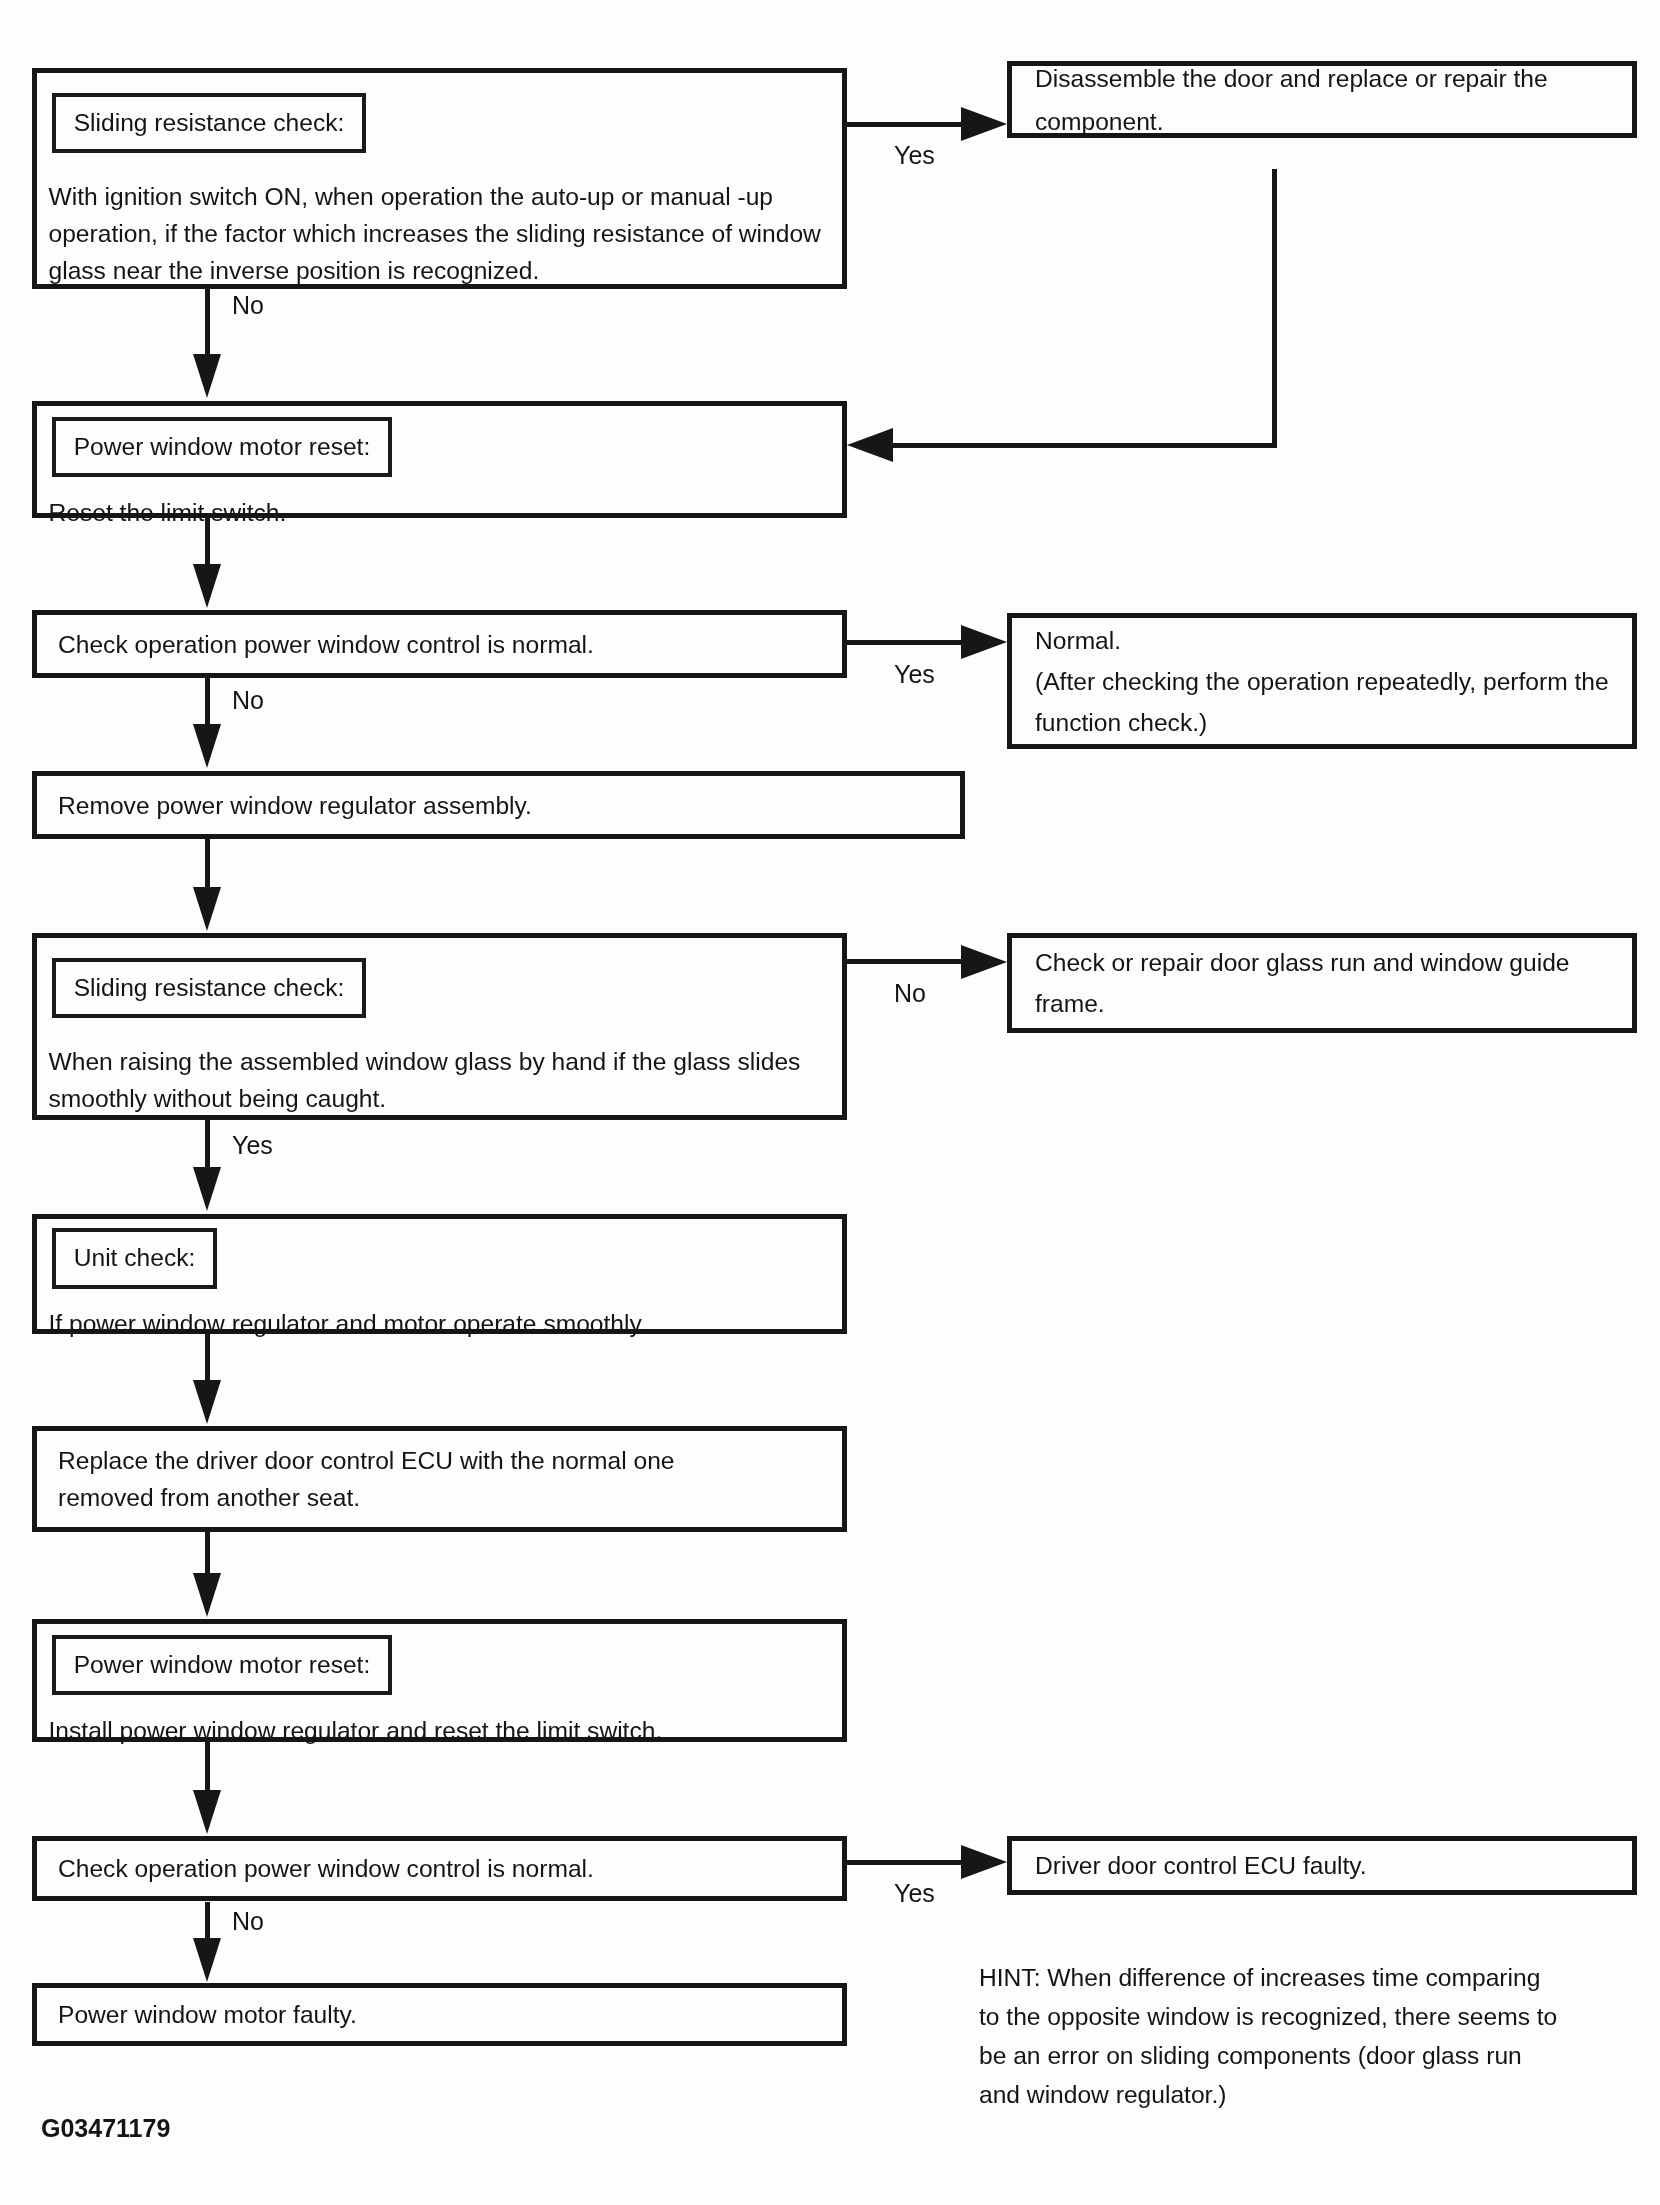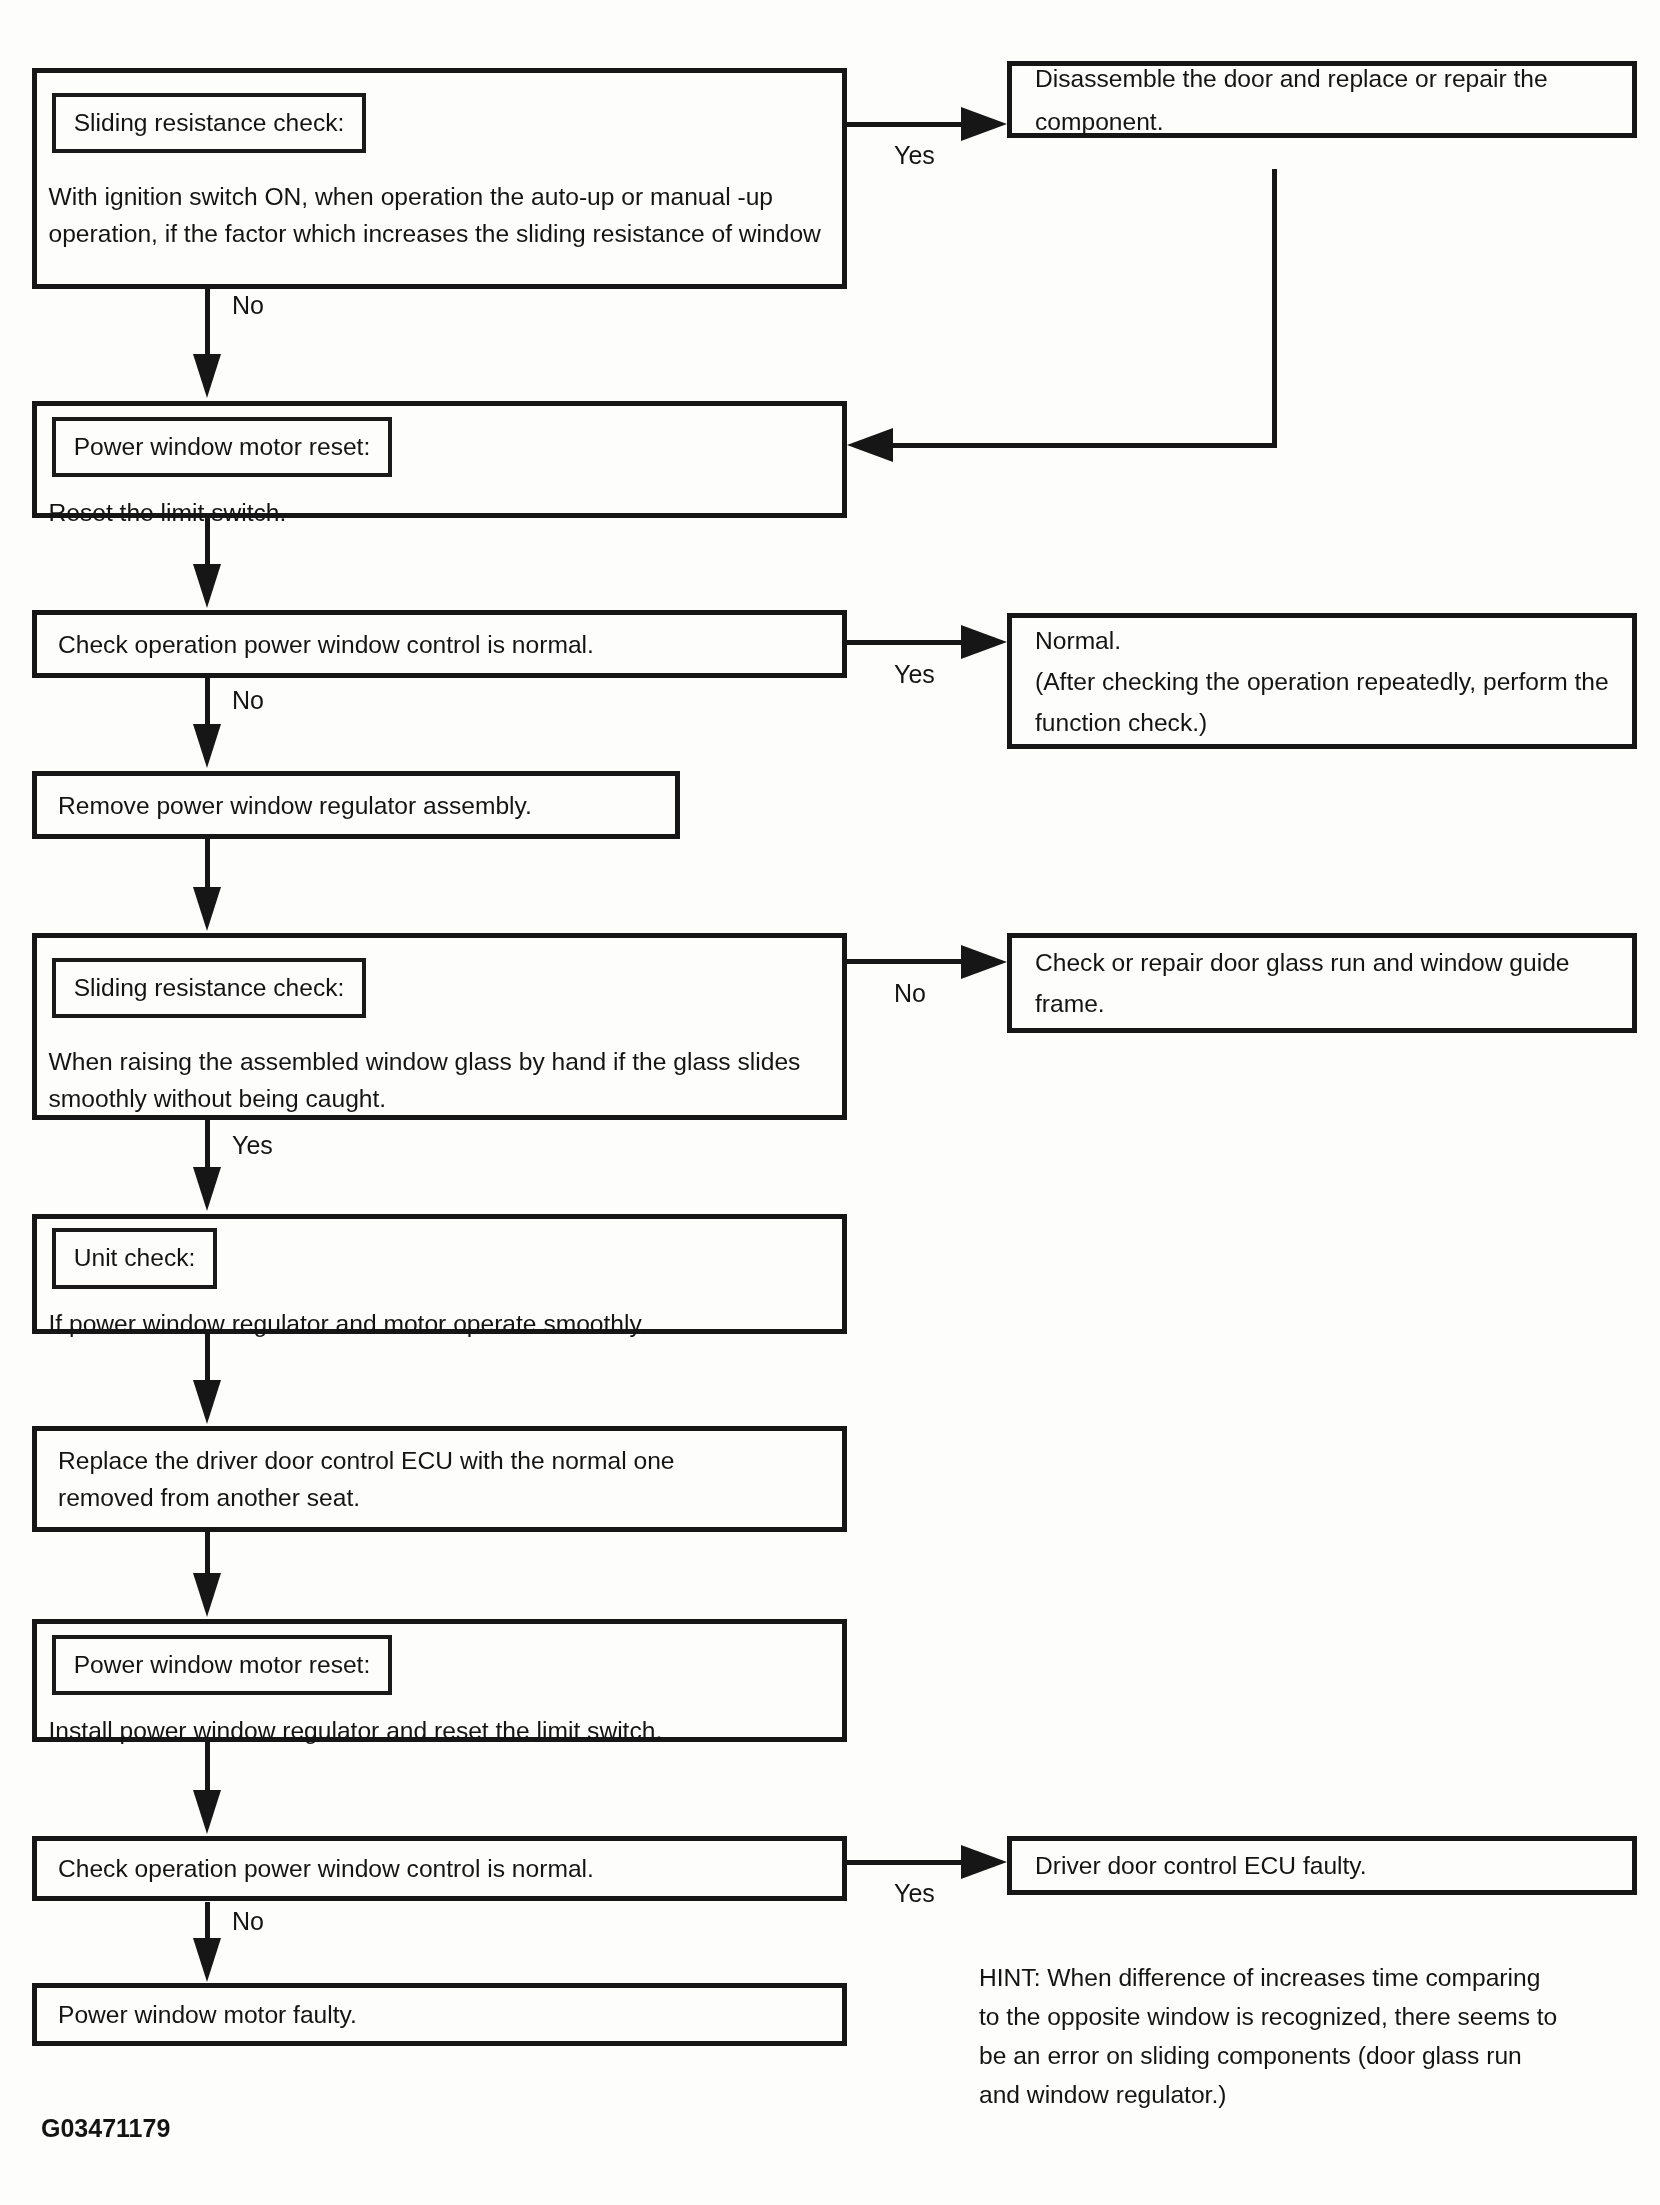--- a/index.html
+++ b/index.html
@@ -49,37 +49,38 @@
 </head>
 <body>
 
 <div class="page">
 
   <div class="box" style="left:32px;top:68px;width:815px;height:221px;">
     <div class="hdrwrap"><span class="hdr">Sliding  resistance check:</span></div>
     <div class="body" style="margin:24.6px 8.2px 0 11.5px;">
       <div class="tline">With ignition switch ON, when operation the auto-up or manual -up</div>
       <div class="tline">operation, if the factor which increases the sliding resistance of window</div>
+      <div class="tline">glass near the inverse position is recognized.</div>
     </div>
   </div>
 
   <div class="box" style="left:32px;top:401px;width:815px;height:117px;">
     <div class="hdrwrap" style="margin-top:10.6px;"><span class="hdr">Power window motor reset:</span></div>
     <div class="body" style="margin:16.4px 0 0 11.5px;">
       <div class="tline">Reset the limit switch.</div>
     </div>
   </div>
 
   <div class="box vcenter" style="left:32px;top:610px;width:815px;height:68px;">
     <div class="body" style="margin-left:21px;">
       <div class="tline">Check operation power window control is normal.</div>
     </div>
   </div>
 
-  <div class="box vcenter" style="left:32px;top:771px;width:648px;height:68px;">
+  <div class="box vcenter" style="left:32px;top:771px;width:933px;height:68px;">
     <div class="body" style="margin-left:21px;">
       <div class="tline">Remove power window regulator assembly.</div>
     </div>
   </div>
 
   <div class="box" style="left:32px;top:933px;width:815px;height:187px;">
     <div class="hdrwrap"><span class="hdr">Sliding  resistance check:</span></div>
     <div class="body" style="margin:24.6px 8.2px 0 11.5px;">
       <div class="tline">When raising the assembled window glass by hand if the glass slides</div>
       <div class="tline">smoothly without being caught.</div>

